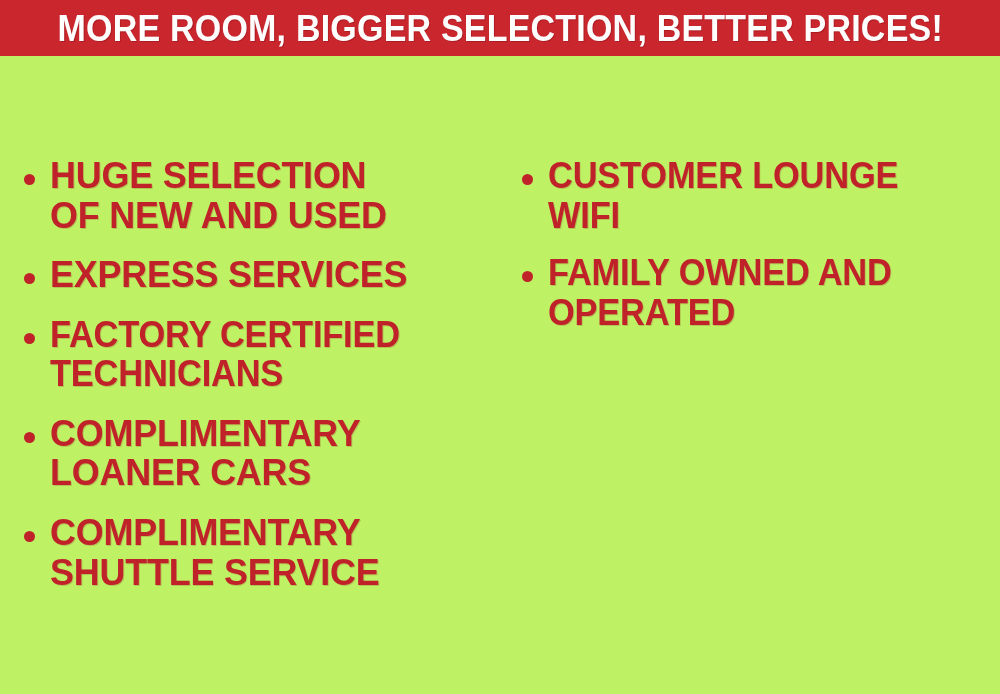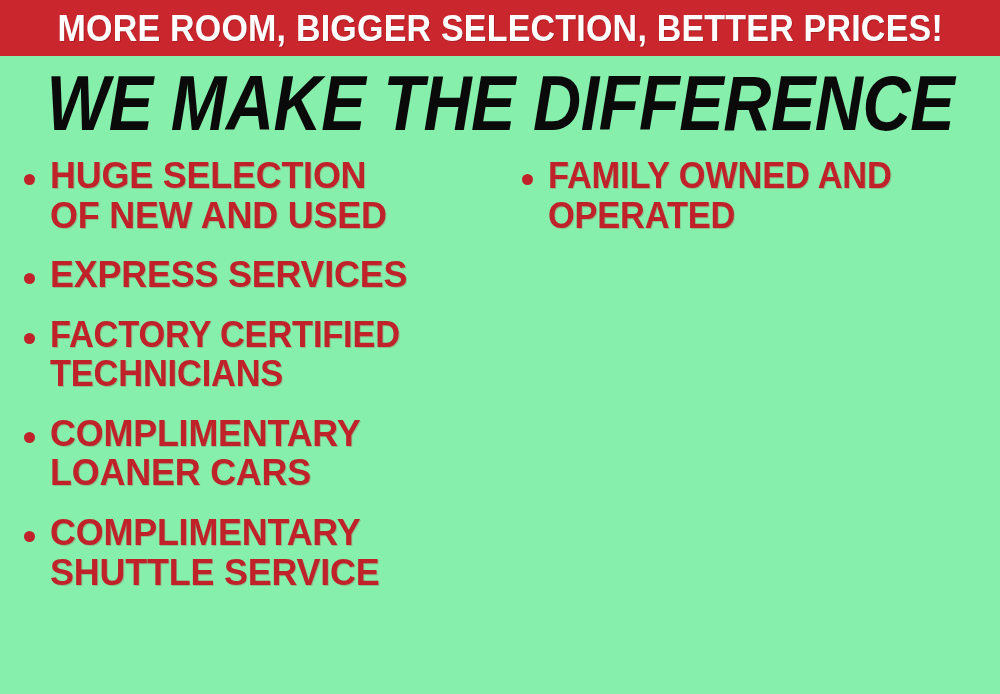--- a/index.html
+++ b/index.html
@@ -7,21 +7,21 @@
     padding: 0;
     background: #ffffff;
   }
   body {
     font-family: "Liberation Sans", sans-serif;
   }
   #poster {
     position: relative;
     width: 1000px;
     height: 694px;
-    background: #86efac;
+    background: #bef264;
     overflow: hidden;
   }
 
   
   .banner {
     position: absolute;
     left: 0;
     top: 0;
     width: 1000px;
     height: 56px;
@@ -118,23 +118,20 @@
 </style>
 </head>
 <body>
 
 <div id="poster">
 
   <div class="banner">
     <span class="banner-text">MORE ROOM, BIGGER SELECTION, BETTER PRICES!</span>
   </div>
 
-  <div class="headline-wrap">
-    <span class="headline">WE MAKE THE DIFFERENCE</span>
-  </div>
 
   <div class="columns">
 
     <div class="col col-left">
 
       <div class="bullet-item sq-96">
         <span class="bullet-dot"></span>
         <span class="bullet-text">HUGE SELECTION</span>
         <span class="bullet-text">OF NEW AND USED</span>
       </div>
@@ -161,20 +158,25 @@
         <span class="bullet-text">COMPLIMENTARY</span>
         <span class="bullet-text">SHUTTLE SERVICE</span>
       </div>
 
     </div>
 
     <div class="col col-right">
 
 
 
+      <div class="bullet-item sq-92">
+        <span class="bullet-dot"></span>
+        <span class="bullet-text">CUSTOMER LOUNGE</span>
+        <span class="bullet-text">WIFI</span>
+      </div>
 
 
       <div class="bullet-item sq-92">
         <span class="bullet-dot"></span>
         <span class="bullet-text">FAMILY OWNED AND</span>
         <span class="bullet-text">OPERATED</span>
       </div>
 
 
     </div>

